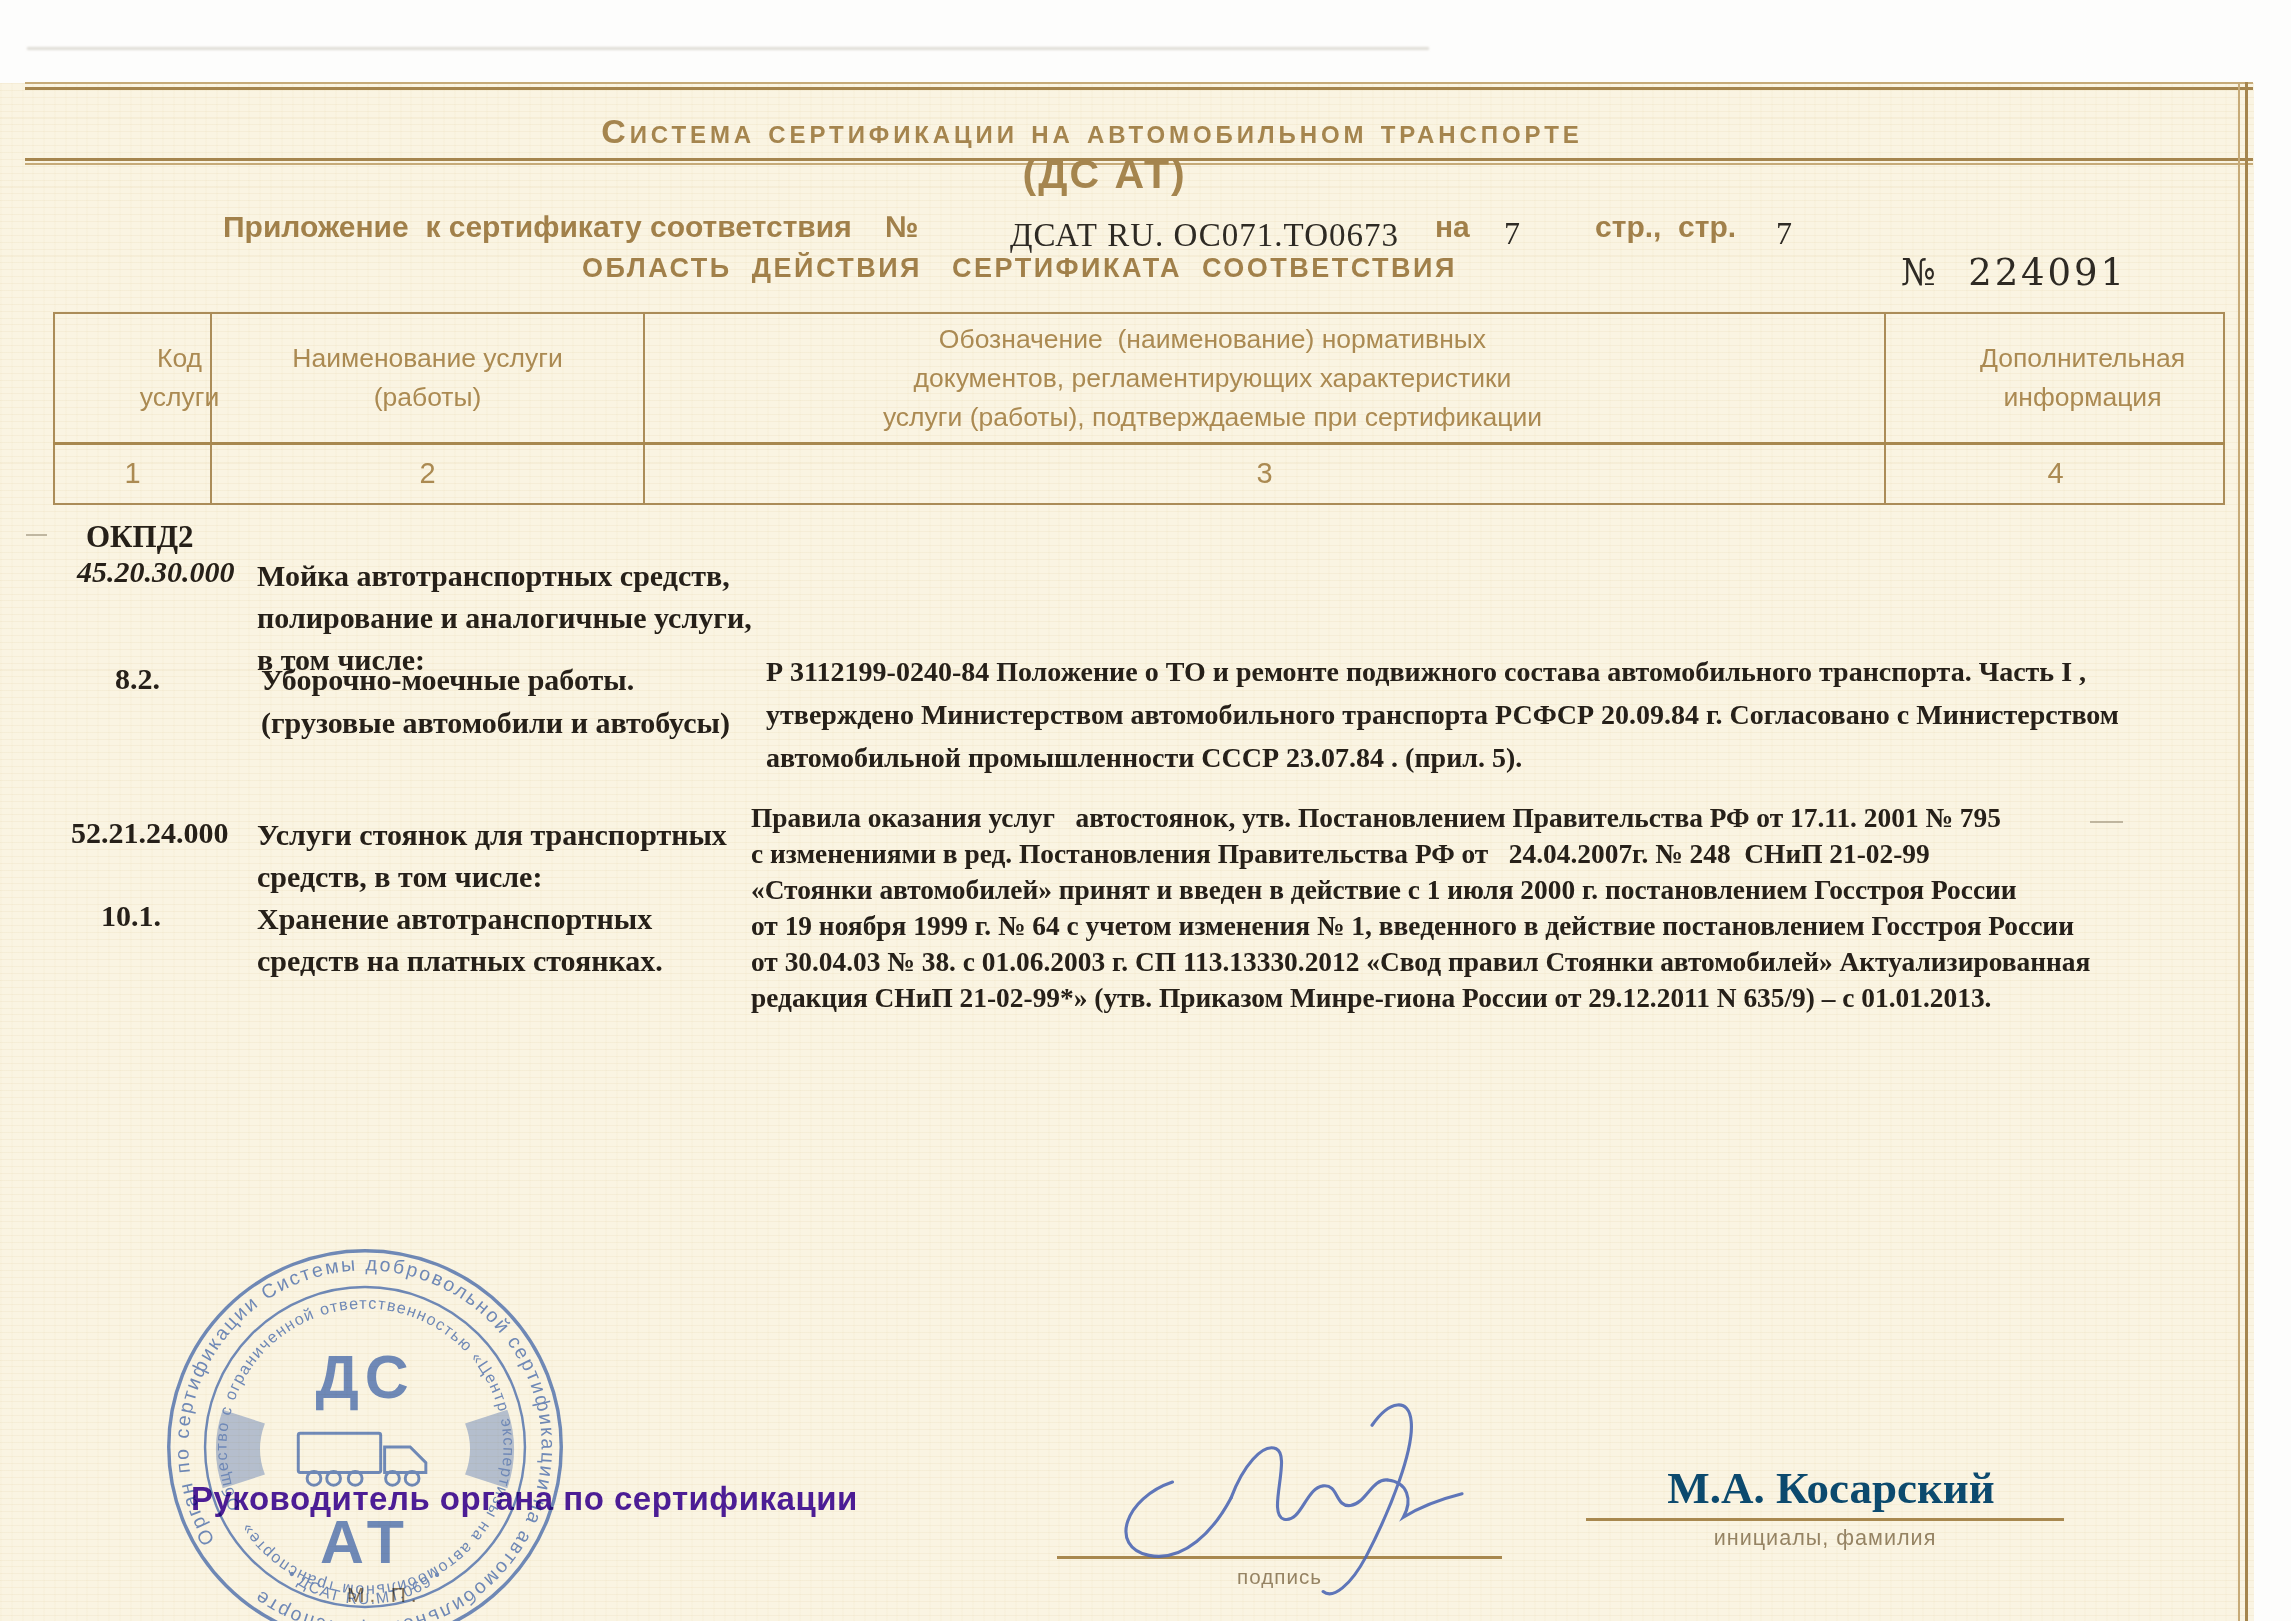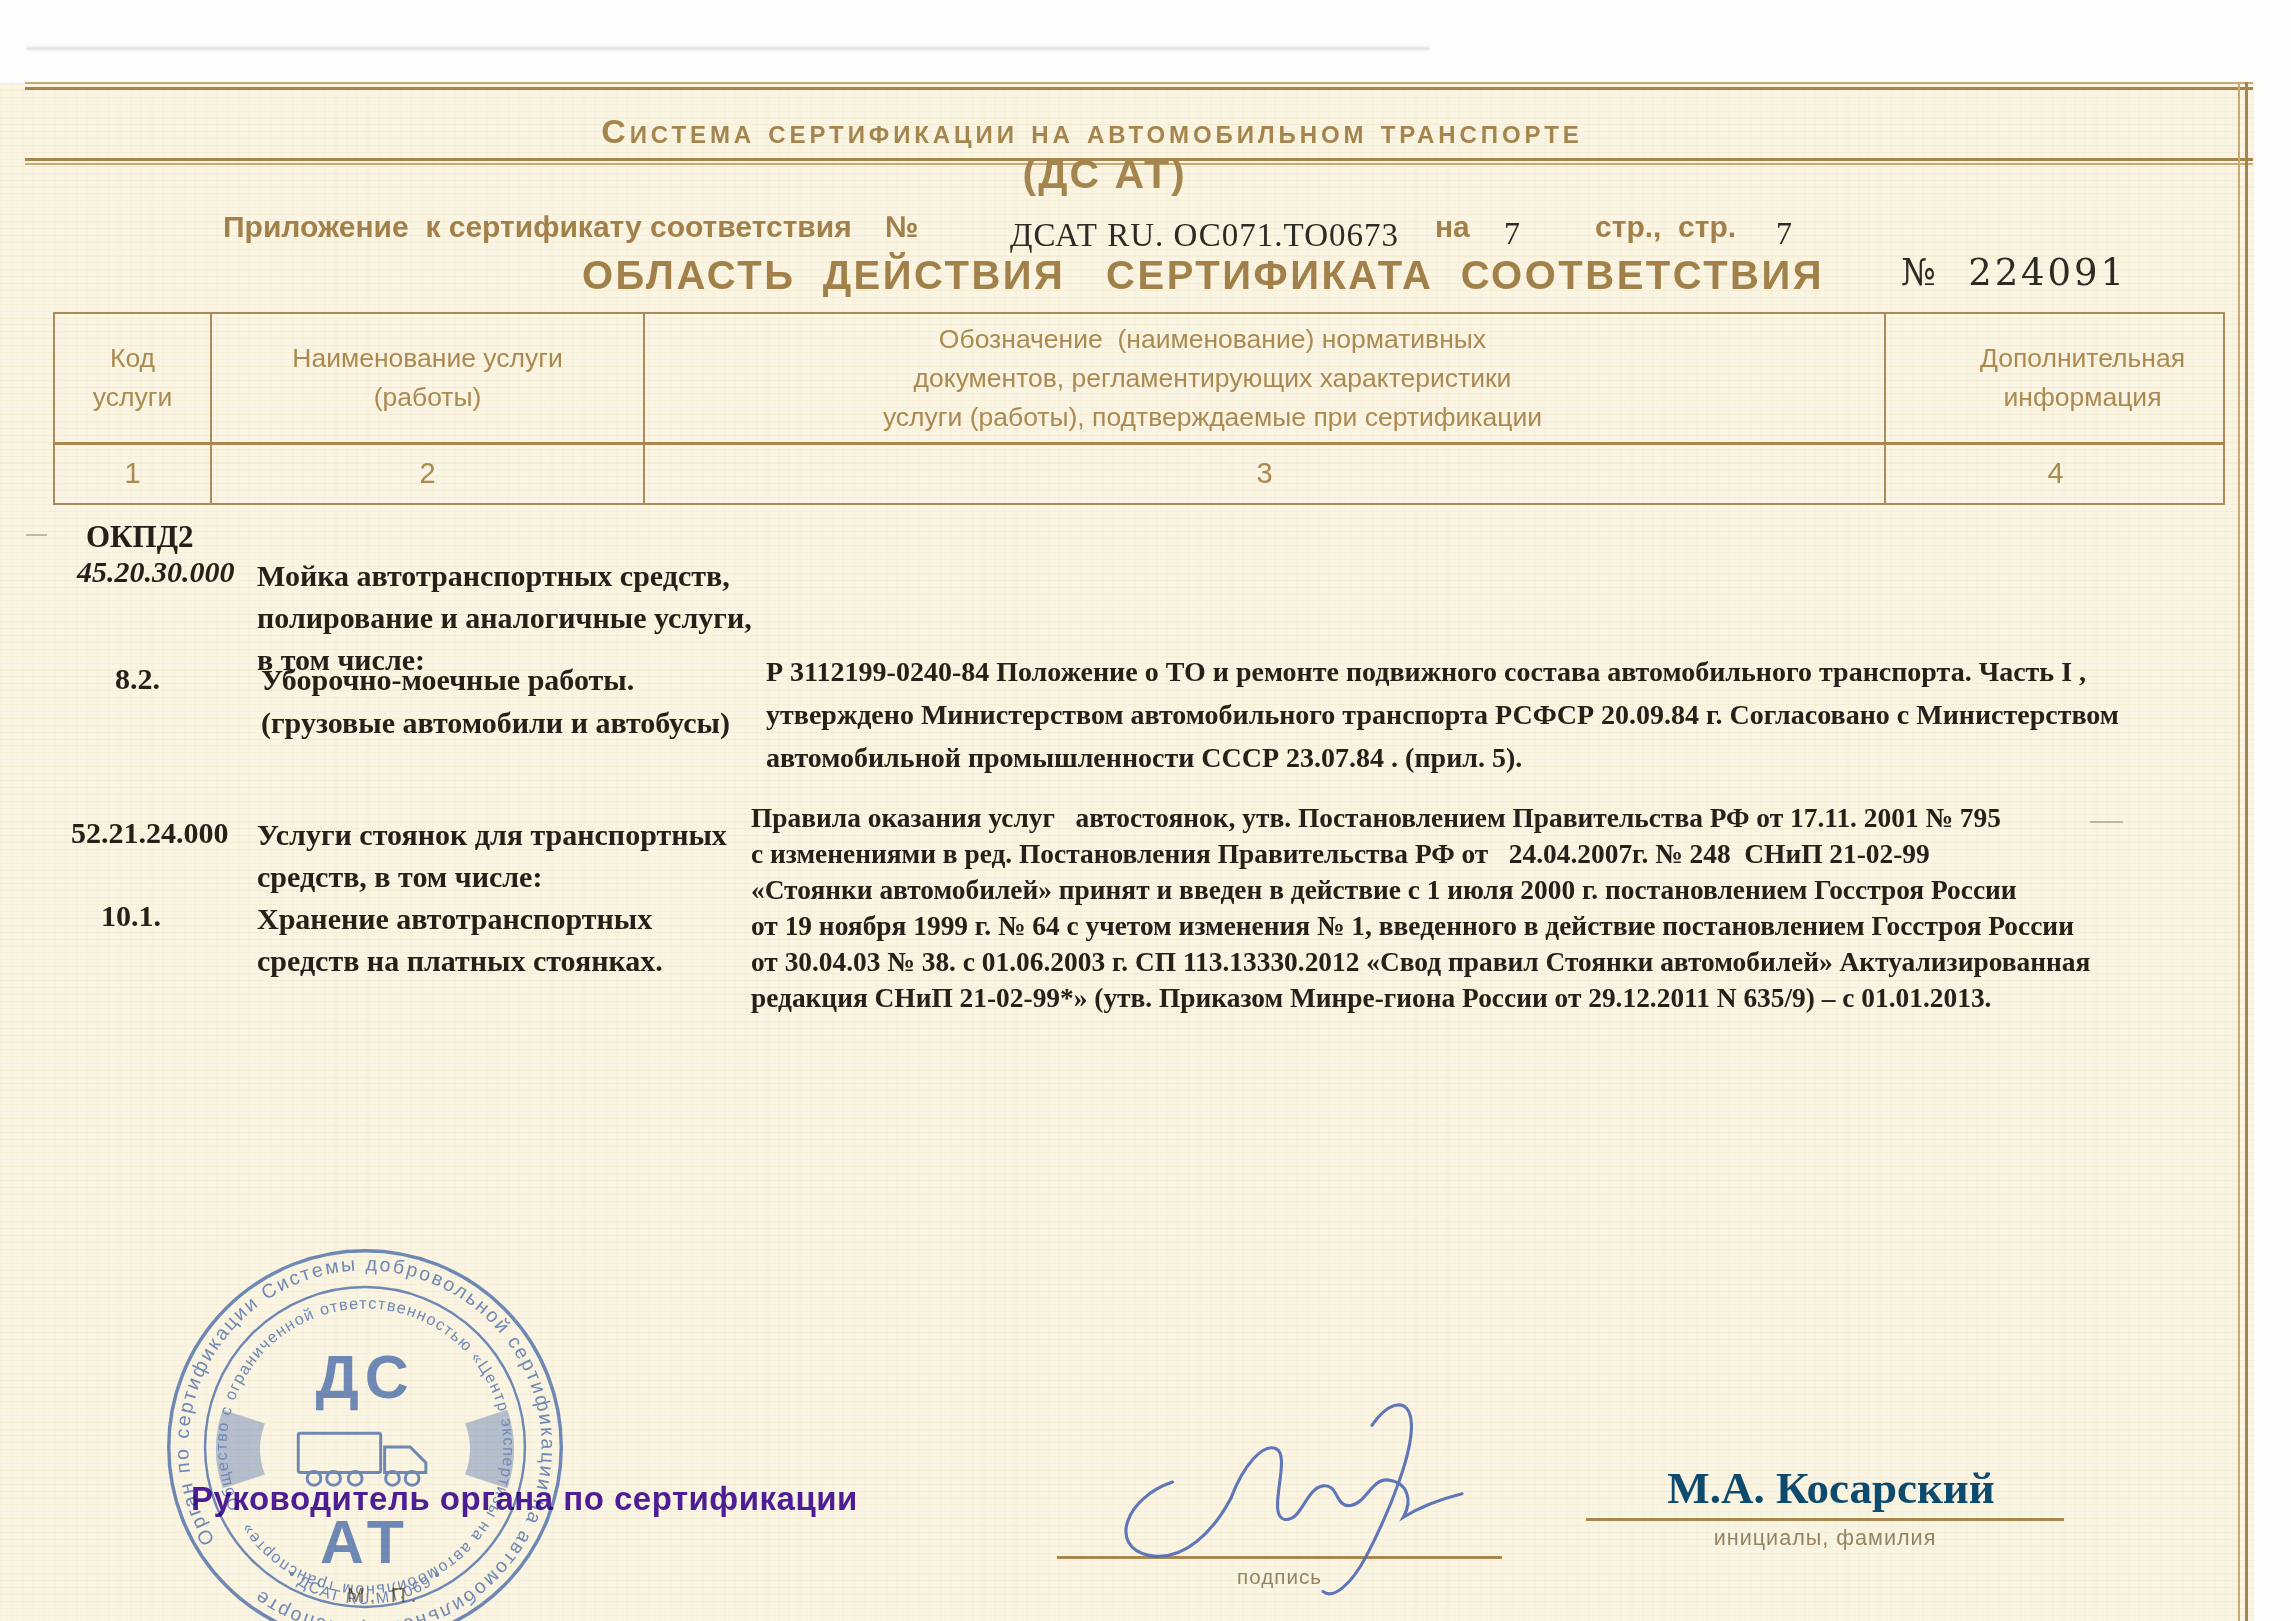--- a/index.html
+++ b/index.html
@@ -13,21 +13,21 @@
   .streak{position:absolute;left:27.4px;top:47px;width:1402px;height:2.9px;background:#c9c4b8;opacity:.55;filter:blur(1px);}
   .hline{position:absolute;}
   .vline{position:absolute;}
   .band-title{position:absolute;left:24.5px;top:94px;width:2117px;text-align:center;white-space:pre;}
   .band-main{font-size:34px;font-weight:bold;color:#a5854e;letter-spacing:3.9px;font-variant:small-caps;text-align:right;}
   .band-abbr{font-size:41px;font-weight:bold;color:#a5854e;letter-spacing:2px;margin-left:25.5px;}
   .appendix{position:absolute;top:210px;font-size:30px;font-weight:bold;color:#a1804a;white-space:pre;}
   .certnum{position:absolute;left:1010px;top:217px;font-family:"Liberation Serif",serif;
            font-size:33px;color:#2e2a24;letter-spacing:1px;white-space:pre;}
   .pagenum{position:absolute;font-family:"Liberation Serif",serif;font-size:32px;color:#2e2a24;}
-  .scope-title{position:absolute;left:582px;top:253px;font-size:40px;font-weight:bold;color:#a1804a;
+  .scope-title{position:absolute;left:582px;top:253px;font-size:27px;font-weight:bold;color:#a1804a;
                letter-spacing:2.5px;white-space:pre;}
   .form-number{position:absolute;left:1901px;top:251px;font-family:"DejaVu Serif",serif;
                font-size:37px;color:#2e2a24;letter-spacing:2.9px;white-space:pre;}
   
   .tbl-frame{position:absolute;left:53px;top:312px;width:2172px;height:193px;border:2px solid #ab8c58;box-sizing:border-box;}
   .tbl-vline{position:absolute;top:312px;height:193px;width:2px;background:#ab8c58;}
   .tbl-sep{position:absolute;left:53px;top:442px;width:2172px;height:2.5px;background:#a8884f;}
   .th{position:absolute;top:314px;height:128px;display:flex;align-items:center;justify-content:center;
       text-align:center;font-size:26.5px;color:#ab8a52;line-height:39px;white-space:pre;}
   .tn{position:absolute;top:444px;height:59px;display:flex;align-items:center;justify-content:center;
@@ -79,21 +79,21 @@
 
   <div class="scope-title">ОБЛАСТЬ  ДЕЙСТВИЯ   СЕРТИФИКАТА  СООТВЕТСТВИЯ</div>
   <div class="form-number">№  224091</div>
 
   <div class="tbl-frame"></div>
   <div class="tbl-vline" style="left:210px;"></div>
   <div class="tbl-vline" style="left:643px;"></div>
   <div class="tbl-vline" style="left:1884px;"></div>
   <div class="tbl-sep"></div>
 
-  <div class="th" style="left:55px;width:155px;">Код
+  <div class="th" style="left:55px;width:155px;padding-left:47px;">Код
 услуги</div>
   <div class="th" style="left:212px;width:431px;">Наименование услуги
 (работы)</div>
   <div class="th" style="left:645px;width:1135px;text-align:center;">Обозначение  (наименование) нормативных
 документов, регламентирующих характеристики
 услуги (работы), подтверждаемые при сертификации</div>
   <div class="th" style="left:1886px;width:393px;">Дополнительная
 информация</div>
 
   <div class="tn" style="left:55px;width:155px;">1</div>

